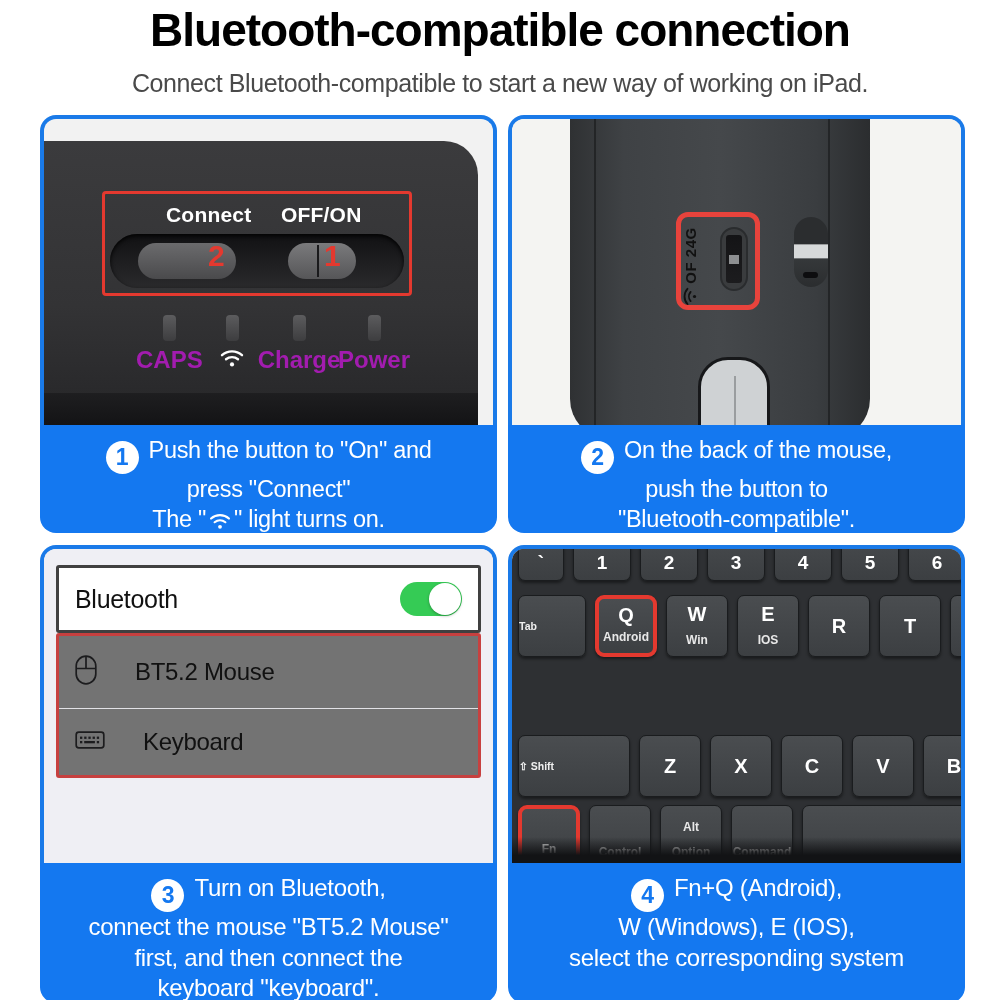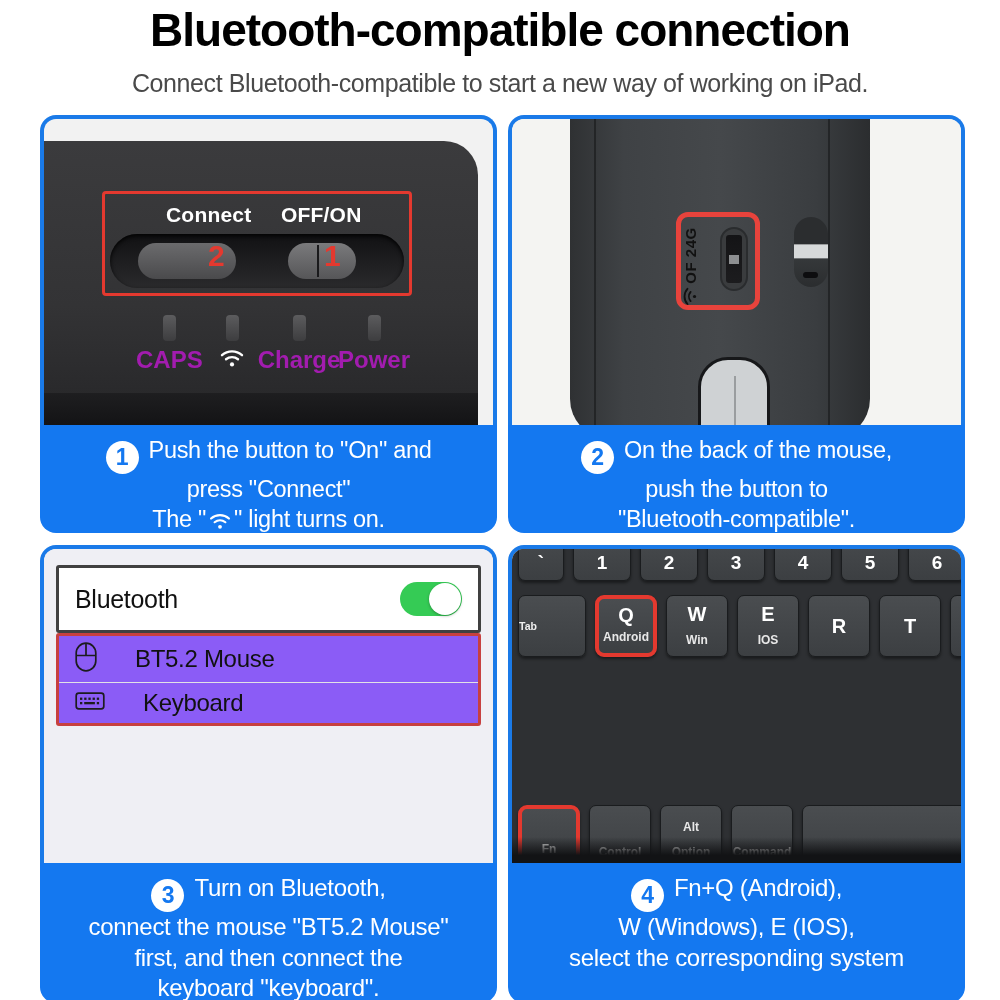--- a/index.html
+++ b/index.html
@@ -195,21 +195,21 @@
     display:flex; align-items:center; gap:8px;
     color:#8a8a8f; font-size:18px; letter-spacing:0.6px; font-weight:500;
     margin: 40px 0 8px 8px;
   }
   .spinner { width:18px; height:18px; position:relative; }
   .spinner b {
     position:absolute; left:8px; top:1px; width:2px; height:6px; background:#c6c6cb;
     border-radius:1px; transform-origin: 1px 8px;
   }
   .redbox-dev { border:3px solid #c7403f; border-radius:3px; background:#fff; }
-  .dev-row { display:flex; align-items:center; padding: 6px 16px; background:#8b5cf6; }
+  .dev-row { display:flex; align-items:center; padding: 19px 16px; background:#737373; }
   .dev-row + .dev-row { border-top:1px solid #e2e2e6; }
   .dev-name { font-size:24px; color:#111; margin-left:38px; letter-spacing:-0.3px; }
 
   
   .kbp { position:absolute; inset:0; background:#2e3033; overflow:hidden; }
   .krow { position:absolute; display:flex; gap:9px; }
   .key {
     background: linear-gradient(180deg,#4a4d50,#3c3f42);
     border:1px solid #1a1c1e; border-radius:7px;
     color:#fff; position:relative; flex:0 0 auto;
@@ -439,20 +439,40 @@
               </div>
             <div class="key" style="width:62px;height:62px;">
                 <span class="main">T</span>
               </div>
             <div class="key" style="width:62px;height:62px;">
                 <span class="main">Y</span>
               </div>
           </div>
 
 
+          <div class="krow" style="left:6px; top:186px;">
+            <div class="key" style="width:112px;height:62px;">
+              <span class="tiny">⇧ <span>Shift</span></span>
+            </div>
+            <div class="key" style="width:62px;height:62px;">
+                <span class="main">Z</span>
+              </div>
+            <div class="key" style="width:62px;height:62px;">
+                <span class="main">X</span>
+              </div>
+            <div class="key" style="width:62px;height:62px;">
+                <span class="main">C</span>
+              </div>
+            <div class="key" style="width:62px;height:62px;">
+                <span class="main">V</span>
+              </div>
+            <div class="key" style="width:62px;height:62px;">
+                <span class="main">B</span>
+              </div>
+          </div>
 
           <div class="krow" style="left:6px; top:256px;">
             <div class="key hl" style="width:62px;height:64px;">
               <span class="sub">Fn</span>
             </div>
             <div class="key" style="width:62px;height:64px;">
               <span class="sub">Control</span>
             </div>
             <div class="key" style="width:62px;height:64px;">
               <span class="sub" style="bottom:34px;">Alt</span>

